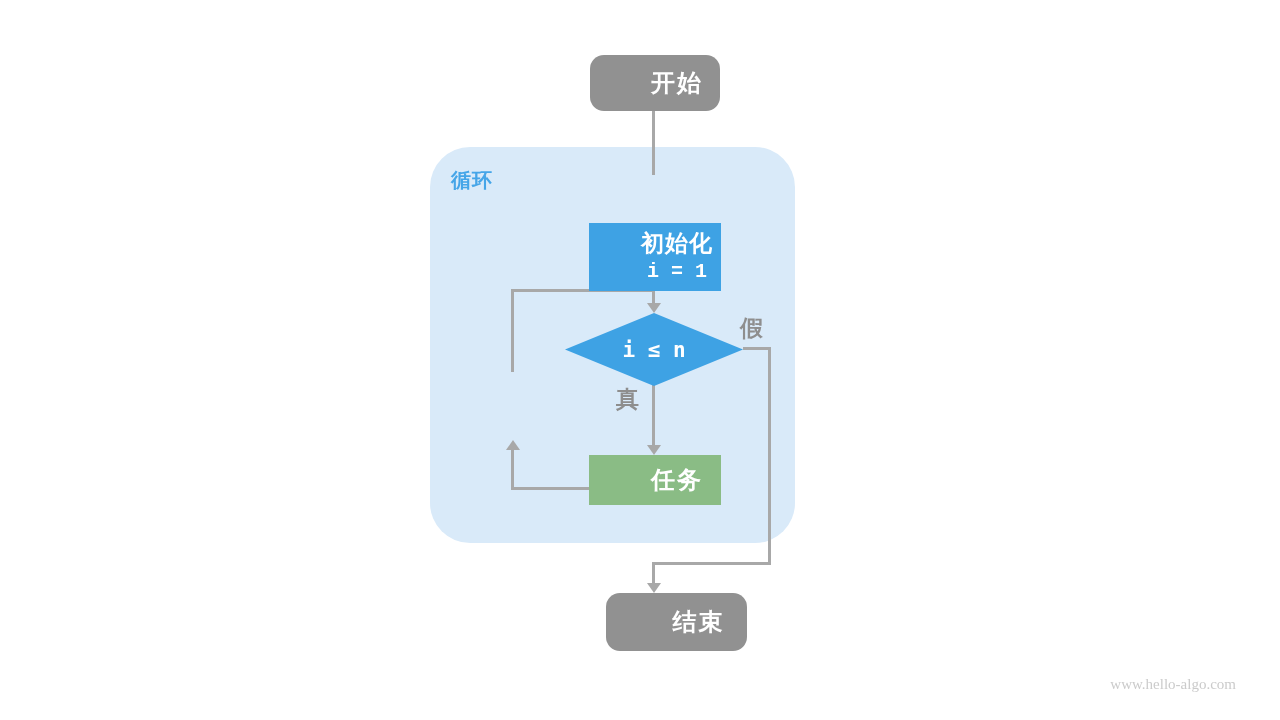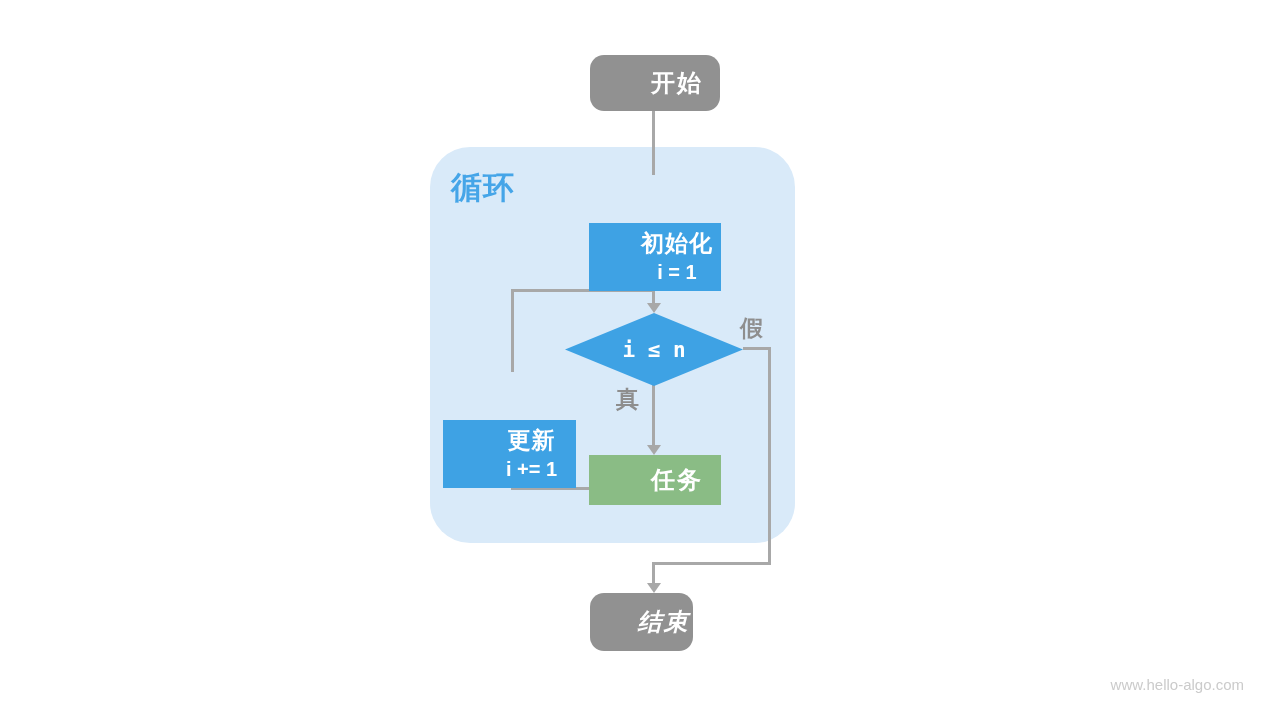--- a/index.html
+++ b/index.html
@@ -18,69 +18,69 @@
   body{font-family:"Liberation Sans",sans-serif;}
   .canvas{position:relative;width:1280px;height:720px;background:var(--white);}
 
   
   .loop-container{
     position:absolute;left:430px;top:147px;width:365px;height:396px;
     background:var(--light-blue);border-radius:40px;
   }
   .loop-label{
     position:absolute;left:21px;top:20px;
-    font-size:31px;font-weight:700;color:var(--loop-label);letter-spacing:1px;
+    font-size:20px;font-weight:700;color:var(--loop-label);letter-spacing:1px;
   }
 
   
   .conn{position:absolute;background:var(--line);}
   .arrow-down{position:absolute;width:0;height:0;
     border-left:7px solid transparent;border-right:7px solid transparent;
     border-top:10px solid var(--line);}
   .arrow-up{position:absolute;width:0;height:0;
     border-left:7px solid transparent;border-right:7px solid transparent;
     border-bottom:10px solid var(--line);}
 
   
   .node{
     position:absolute;display:flex;flex-direction:column;
     align-items:center;justify-content:center;
     color:#fff;text-align:center;padding-left:44px;
   }
   .terminal{background:var(--gray-node);border-radius:14px;
     font-size:24px;font-weight:700;letter-spacing:2px;}
   .node-start{left:590px;top:55px;width:130px;height:56px;}
-  .node-end{left:590px;top:593px;width:103px;height:58px;font-style:italic;}
+  .node-end{left:606px;top:593px;width:141px;height:58px;}
 
   .process{background:var(--blue);margin-top:48px;}
   .node-init{left:589px;top:175px;width:132px;height:68px;}
   .node-update{left:443px;top:372px;width:133px;height:68px;}
   .node-task{left:589px;top:455px;width:132px;height:50px;
     background:var(--green);font-size:24px;font-weight:700;letter-spacing:2px;}
 
   .proc-title{font-size:23px;font-weight:700;letter-spacing:1px;line-height:30px;}
-  .proc-code{font-family:Liberation Sans, sans-serif;font-size:20px;font-weight:700;line-height:28px;}
+  .proc-code{font-family:Liberation Mono, monospace;font-size:20px;font-weight:700;line-height:28px;}
 
   .diamond{
     position:absolute;left:565px;top:313px;width:178px;height:73px;
     background:var(--blue);
     clip-path:polygon(50% 0,100% 50%,50% 100%,0 50%);
     display:flex;align-items:center;justify-content:center;color:#fff;
     font-family:"DejaVu Sans Mono",monospace;font-size:21px;font-weight:700;
   }
 
   .branch-label{
     position:absolute;font-size:23px;font-weight:700;color:var(--branch-label);
   }
   .label-true{left:616px;top:384px;}
   .label-false{left:740px;top:313px;}
 
   .watermark{
-    position:absolute;right:36px;top:676px;
-    font-family:Liberation Sans, sans-serif;font-size:15px;color:var(--watermark);
+    position:absolute;right:44px;top:676px;
+    font-family:Liberation Serif, serif;font-size:15px;color:var(--watermark);
   }
 </style>
 </head>
 <body>
 
 <div class="canvas">
 
   <div class="loop-container">
     <div class="loop-label">循环</div>
   </div>
@@ -115,24 +115,20 @@
     <span class="proc-code">i = 1</span>
   </div>
 
   <div class="diamond">
     <span>i ≤ n</span>
   </div>
 
   <div class="branch-label label-true">真</div>
   <div class="branch-label label-false">假</div>
 
-  <div class="node process node-update">
-    <span class="proc-title">更新</span>
-    <span class="proc-code">i += 1</span>
-  </div>
 
   <div class="node node-task">
     <span>任务</span>
   </div>
 
   <div class="node terminal node-end">
     <span>结束</span>
   </div>
 
   <div class="watermark">www.hello-algo.com</div>

